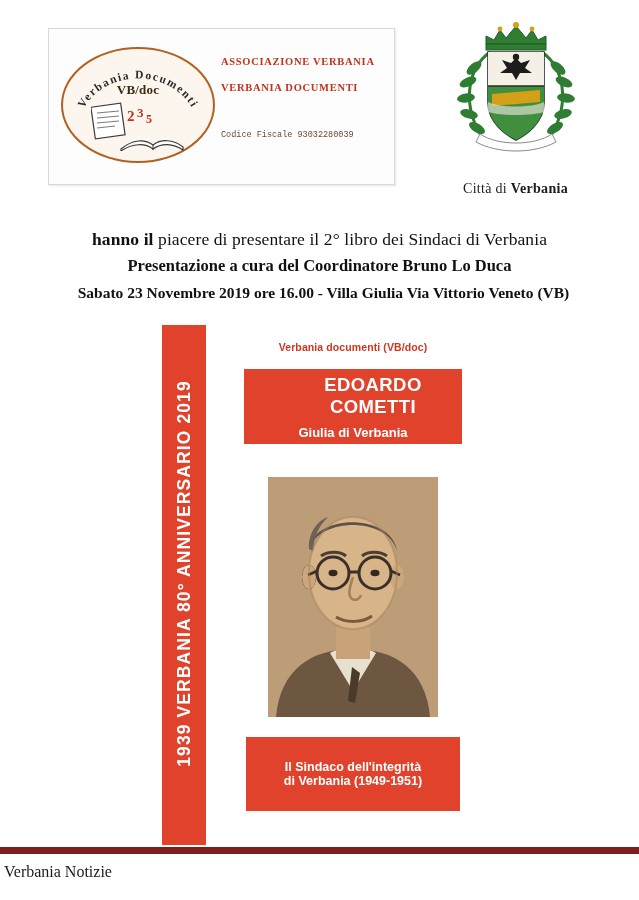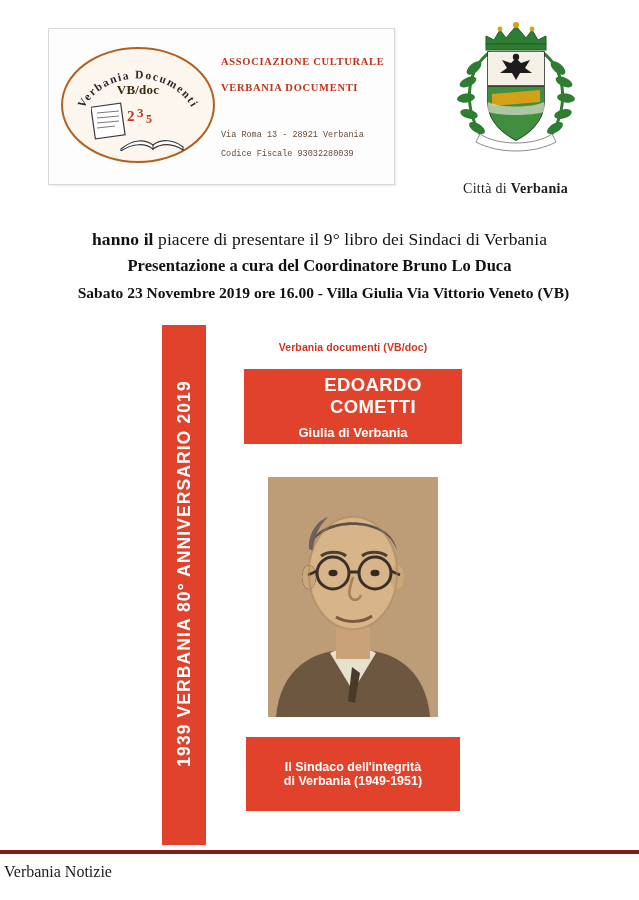--- a/index.html
+++ b/index.html
@@ -251,21 +251,21 @@
     font-weight: bold;
   }
 
   
   .footer {
     position: absolute;
     left: 0;
     bottom: 0;
     width: 639px;
     height: 46px;
-    border-top: 4px solid #7f1d1d;
+    border-top: 7px solid #7f1d1d;
     background: #ffffff;
   }
   .footer-label {
     position: absolute;
     left: 4px;
     top: 9px;
     font-family: "Liberation Serif", serif;
     font-size: 16px;
     color: #1a1a1a;
   }
@@ -299,26 +299,25 @@
         <text x="36" y="22" font-family="Liberation Serif, serif" font-size="15" font-weight="bold" fill="#c0321a">2</text>
         <text x="46" y="18" font-family="Liberation Serif, serif" font-size="13" font-weight="bold" fill="#c0321a">3</text>
         <text x="55" y="24" font-family="Liberation Serif, serif" font-size="12" font-weight="bold" fill="#c0321a">5</text>
 
         <path d="M 30,50 C 42,40 54,40 62,46 C 70,40 82,40 92,48 L 92,51 C 82,44 70,44 62,50 C 54,44 42,44 30,52 Z" fill="#ffffff" stroke="#3a3a3a" stroke-width="1.2"></path>
         <line x1="62" y1="46" x2="62" y2="51" stroke="#3a3a3a" stroke-width="1"></line>
       </svg>
     </div>
 
     <div class="assoc-text">
-      <div class="assoc-line1">ASSOCIAZIONE CULTURALE</div>
+      <div class="assoc-line1">ASSOCIAZIONE VERBANIA</div>
       <div class="assoc-line2">VERBANIA DOCUMENTI</div>
     </div>
 
     <div class="assoc-addr">
-      <div>Via Roma 13 - 28921 Verbania</div>
       <div>Codice Fiscale 93032280039</div>
     </div>
   </div>
 
   <div class="crest-wrap">
     <svg class="crest-svg" width="140" height="150" viewBox="0 0 140 150">
 
       <path d="M 44,36 C 22,52 16,86 34,118" fill="none" stroke="#2e7d32" stroke-width="3"></path>
       <g fill="#2e7d32">
         <ellipse cx="28" cy="52" rx="9" ry="4.5" transform="rotate(-40 28 52)"></ellipse>
@@ -361,21 +360,21 @@
       <path d="M 34,118 C 52,130 88,130 106,118 L 110,126 C 88,138 52,138 30,126 Z" fill="#ffffff" stroke="#8a8a8a" stroke-width="1"></path>
     </svg>
     <div class="crest-caption">
       <span>Città di </span><b>Verbania</b>
     </div>
   </div>
 </div>
 
 <div class="invite">
   <div class="l1">
-    <span class="bold-head">hanno il</span><span> piacere di presentare il 9° libro dei Sindaci di Verbania</span>
+    <span class="bold-head">hanno il</span><span> piacere di presentare il 2° libro dei Sindaci di Verbania</span>
   </div>
   <div class="l2">Presentazione a cura del Coordinatore Bruno Lo Duca</div>
   <div class="l3">Sabato 23 Novembre 2019 ore 16.00 - Villa Giulia Via Vittorio Veneto (VB)</div>
 </div>
 
 <div class="poster">
 
   <div class="poster-spine">
     <div class="spine-text">1939 VERBANIA 80° ANNIVERSARIO 2019</div>
   </div>

